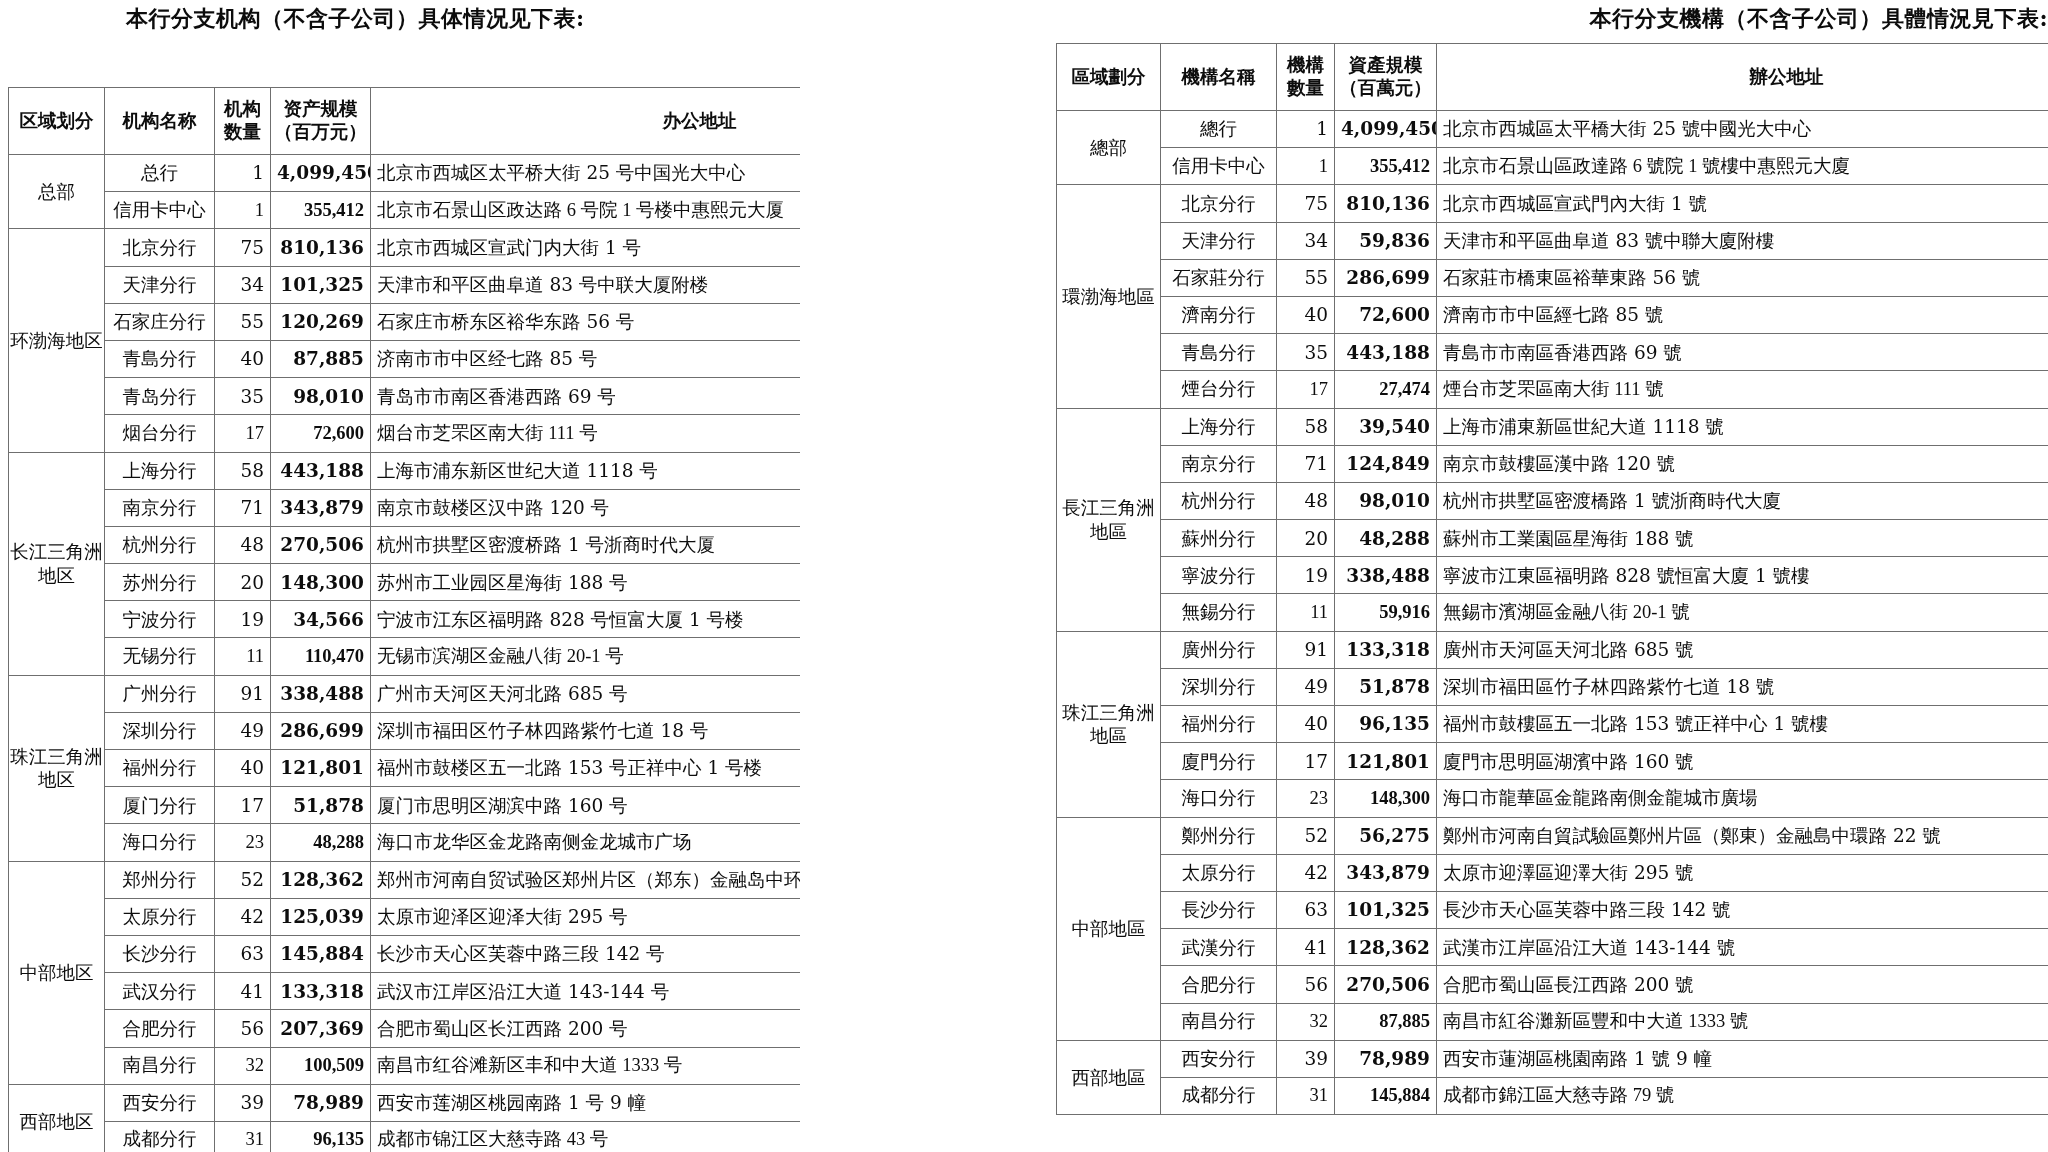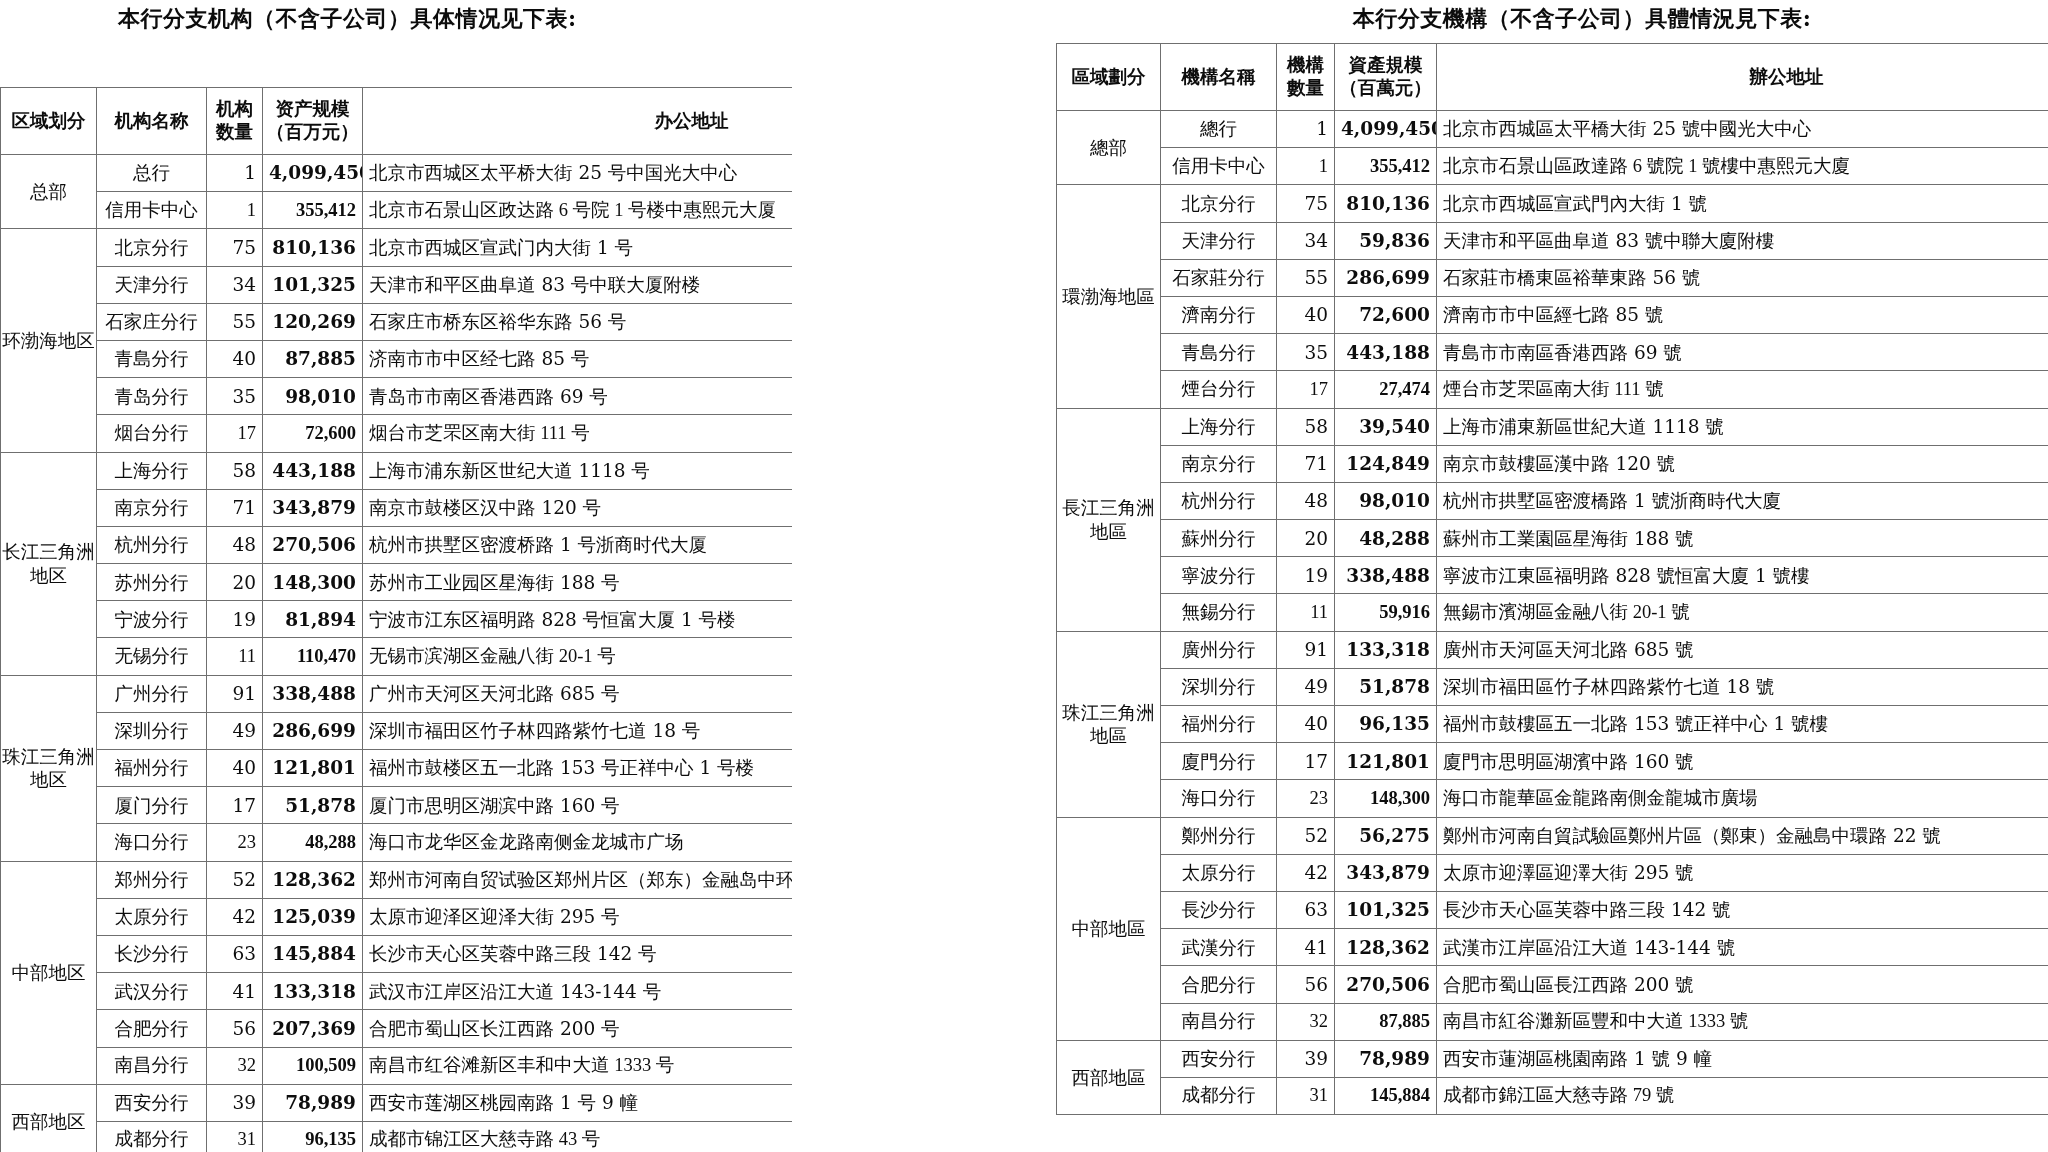--- a/index.html
+++ b/index.html
@@ -17,33 +17,33 @@
   .page {
     position: relative;
     width: 2048px;
     height: 1152px;
   }
   .panel {
     position: absolute;
     top: 0;
     overflow: hidden;
   }
-  .panel-left  { left: 0px;    width: 792px;  height: 1152px; }
+  .panel-left  { left: 8px;    width: 792px;  height: 1152px; }
   .panel-right { left: 1056px; width: 992px;  height: 1152px; }
 
   .caption {
     font-size: 22px;
     font-weight: 700;
     letter-spacing: 0.5px;
     white-space: nowrap;
     padding: 4px 0 9px 0;
     color: #0c0c0c;
   }
   .caption-left  { text-align: left;  padding-left: 118px; }
-  .caption-right { text-align: center;  padding-left: 60px;  }
+  .caption-right { text-align: right;  padding-left: 60px;  }
 
   table.branch-table {
     border-collapse: collapse;
     table-layout: fixed;
     font-size: 18.5px;
     color: #0d0d0d;
   }
   table.branch-table th,
   table.branch-table td {
     border: 1px solid #6f6f6f;
@@ -222,21 +222,21 @@
           </tr>
           <tr>
             <td class="c-name">苏州分行</td>
             <td class="c-count">20</td>
             <td class="c-asset">148,300</td>
             <td class="c-addr">苏州市工业园区星海街 188 号</td>
           </tr>
           <tr>
             <td class="c-name">宁波分行</td>
             <td class="c-count">19</td>
-            <td class="c-asset">81,894</td>
+            <td class="c-asset">34,566</td>
             <td class="c-addr">宁波市江东区福明路 828 号恒富大厦 1 号楼</td>
           </tr>
           <tr class="group-bottom">
             <td class="c-name">无锡分行</td>
             <td class="c-count">11</td>
             <td class="c-asset">110,470</td>
             <td class="c-addr">无锡市滨湖区金融八街 20-1 号</td>
           </tr>
           <tr class="group-top">
             <td class="c-region" rowspan="5">

